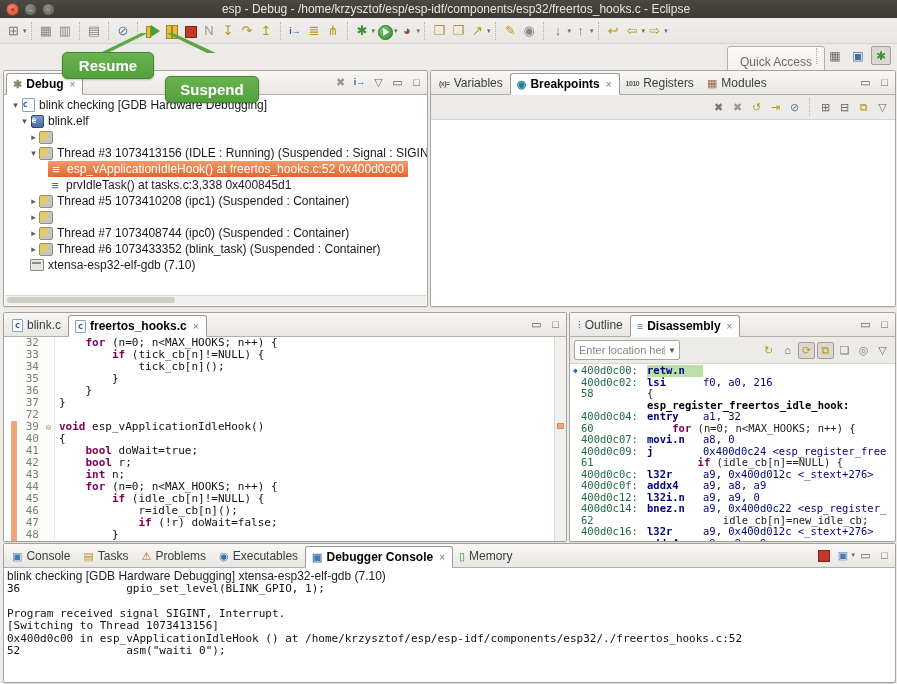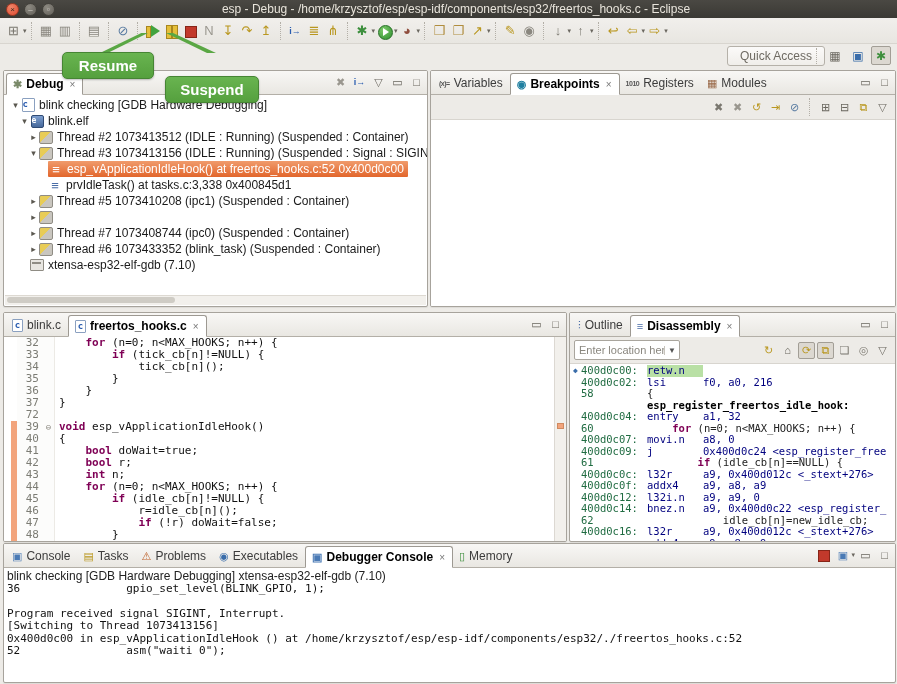--- a/index.html
+++ b/index.html
@@ -31,21 +31,21 @@
   .sh-suspend .b1,.sh-suspend .b2{position:absolute;top:1px;width:4px;height:12px;background:#e5bf3a;border:1px solid #a8861e;}
   .sh-suspend .b1{left:2px;} .sh-suspend .b2{left:8px;}
   .sh-term .b1{position:absolute;left:2px;top:2px;width:10px;height:10px;background:#c2392b;border:1px solid #872518;}
   .sh-run .b1{position:absolute;left:1px;top:1px;width:13px;height:13px;border-radius:50%;
     background:radial-gradient(circle at 35% 30%,#7cc96a,#2f8f2f);border:1px solid #257025;}
   .sh-run .tri{position:absolute;left:6px;top:4px;width:0;height:0;
     border-left:6px solid #fff;border-top:4px solid transparent;border-bottom:4px solid transparent;}
 
   
   .qarow{position:absolute;left:0;top:44px;width:897px;height:24px;background:#edebe7;}
-  .quick-access{position:absolute;right:72px;top:2px;padding:2px 12px;border:1px solid #b5b1a9;border-radius:3px;
+  .quick-access{position:absolute;right:72px;top:2px;padding:8px 12px;border:1px solid #b5b1a9;border-radius:3px;
     color:#6e6a62;font-size:12px;background:linear-gradient(#fbfaf9,#f0eeea);}
   .persp{position:absolute;right:6px;top:2px;display:flex;align-items:center;gap:3px;}
   .persp .tsep{height:16px;}
   .pbtn{width:20px;height:19px;display:inline-flex;align-items:center;justify-content:center;font-size:12px;border-radius:2px;}
   .pbtn.pressed{background:#dcd8d1;border:1px solid #a29e96;box-sizing:border-box;}
 
   
   .callout{position:absolute;z-index:50;background:linear-gradient(#69b450,#55a03e);border:1px solid #468534;
     border-radius:5px;color:#fff;font-size:15px;font-weight:bold;display:flex;align-items:center;justify-content:center;
     box-shadow:0 1px 2px rgba(0,0,0,.25);}
@@ -109,21 +109,21 @@
   .dis-loc{height:26px;background:#edebe7;border-bottom:1px solid #d8d5cf;display:flex;align-items:center;
     padding:0 4px;gap:3px;}
   .combo{width:104px;height:18px;border:1px solid #a9a59d;background:#fff;border-radius:2px;display:flex;align-items:center;}
   .combo .ctext{flex:1;font-size:11px;color:#8a877f;padding-left:4px;white-space:nowrap;overflow:hidden;}
   .combo .cdd{width:14px;text-align:center;font-size:8px;color:#555;border-left:1px solid #c8c4bc;}
   .disbody{font-family:"DejaVu Sans Mono",monospace;font-size:10.5px;overflow:hidden;height:178px;padding-top:1px;}
   .dis-row{height:11.5px;line-height:11.5px;display:flex;white-space:pre;}
   .dis-pc{width:11px;flex:none;color:#3a6daa;font-size:8px;text-align:center;}
   .dis-addr{width:66px;flex:none;color:#1f6b41;}
   .dis-body{color:#00007f;}
-  .dis-mn{display:inline-block;min-width:56px;font-weight:normal;}
+  .dis-mn{display:inline-block;min-width:56px;font-weight:bold;}
   .dis-mn.pcbg{background:#b9e0a5;}
   .dis-src{color:#222;}
   .dis-lbl{color:#000;font-weight:bold;}
 
   
   .conbody{padding:2px 16px 0 3px;overflow:hidden;height:112px;}
   .con-line{font-family:"DejaVu Sans Mono",monospace;font-size:11px;line-height:12.5px;white-space:pre;color:#111;}
   .con-line.chdr{font-family:"Liberation Sans",sans-serif;font-size:12px;color:#222;}
 </style>
 </head>
@@ -378,21 +378,20 @@
             <span class="ic-elf">e</span>
           </span>
           <span>blink.elf</span>
         </div>
         <div class="trow">
           <span style="width:24px;flex:none;"></span>
           <span class="texp">▸</span>
           <span class="tic">
             <span class="ic-thread"></span>
           </span>
-          <span>Thread #2 1073413512 (IDLE : Running) (Suspended : Container)</span>
         </div>
         <div class="trow">
           <span style="width:24px;flex:none;"></span>
           <span class="texp">▾</span>
           <span class="tic">
             <span class="ic-thread"></span>
           </span>
           <span>Thread #3 1073413156 (IDLE : Running) (Suspended : Signal : SIGINT:Interrupt)</span>
         </div>
         <div class="trow">

